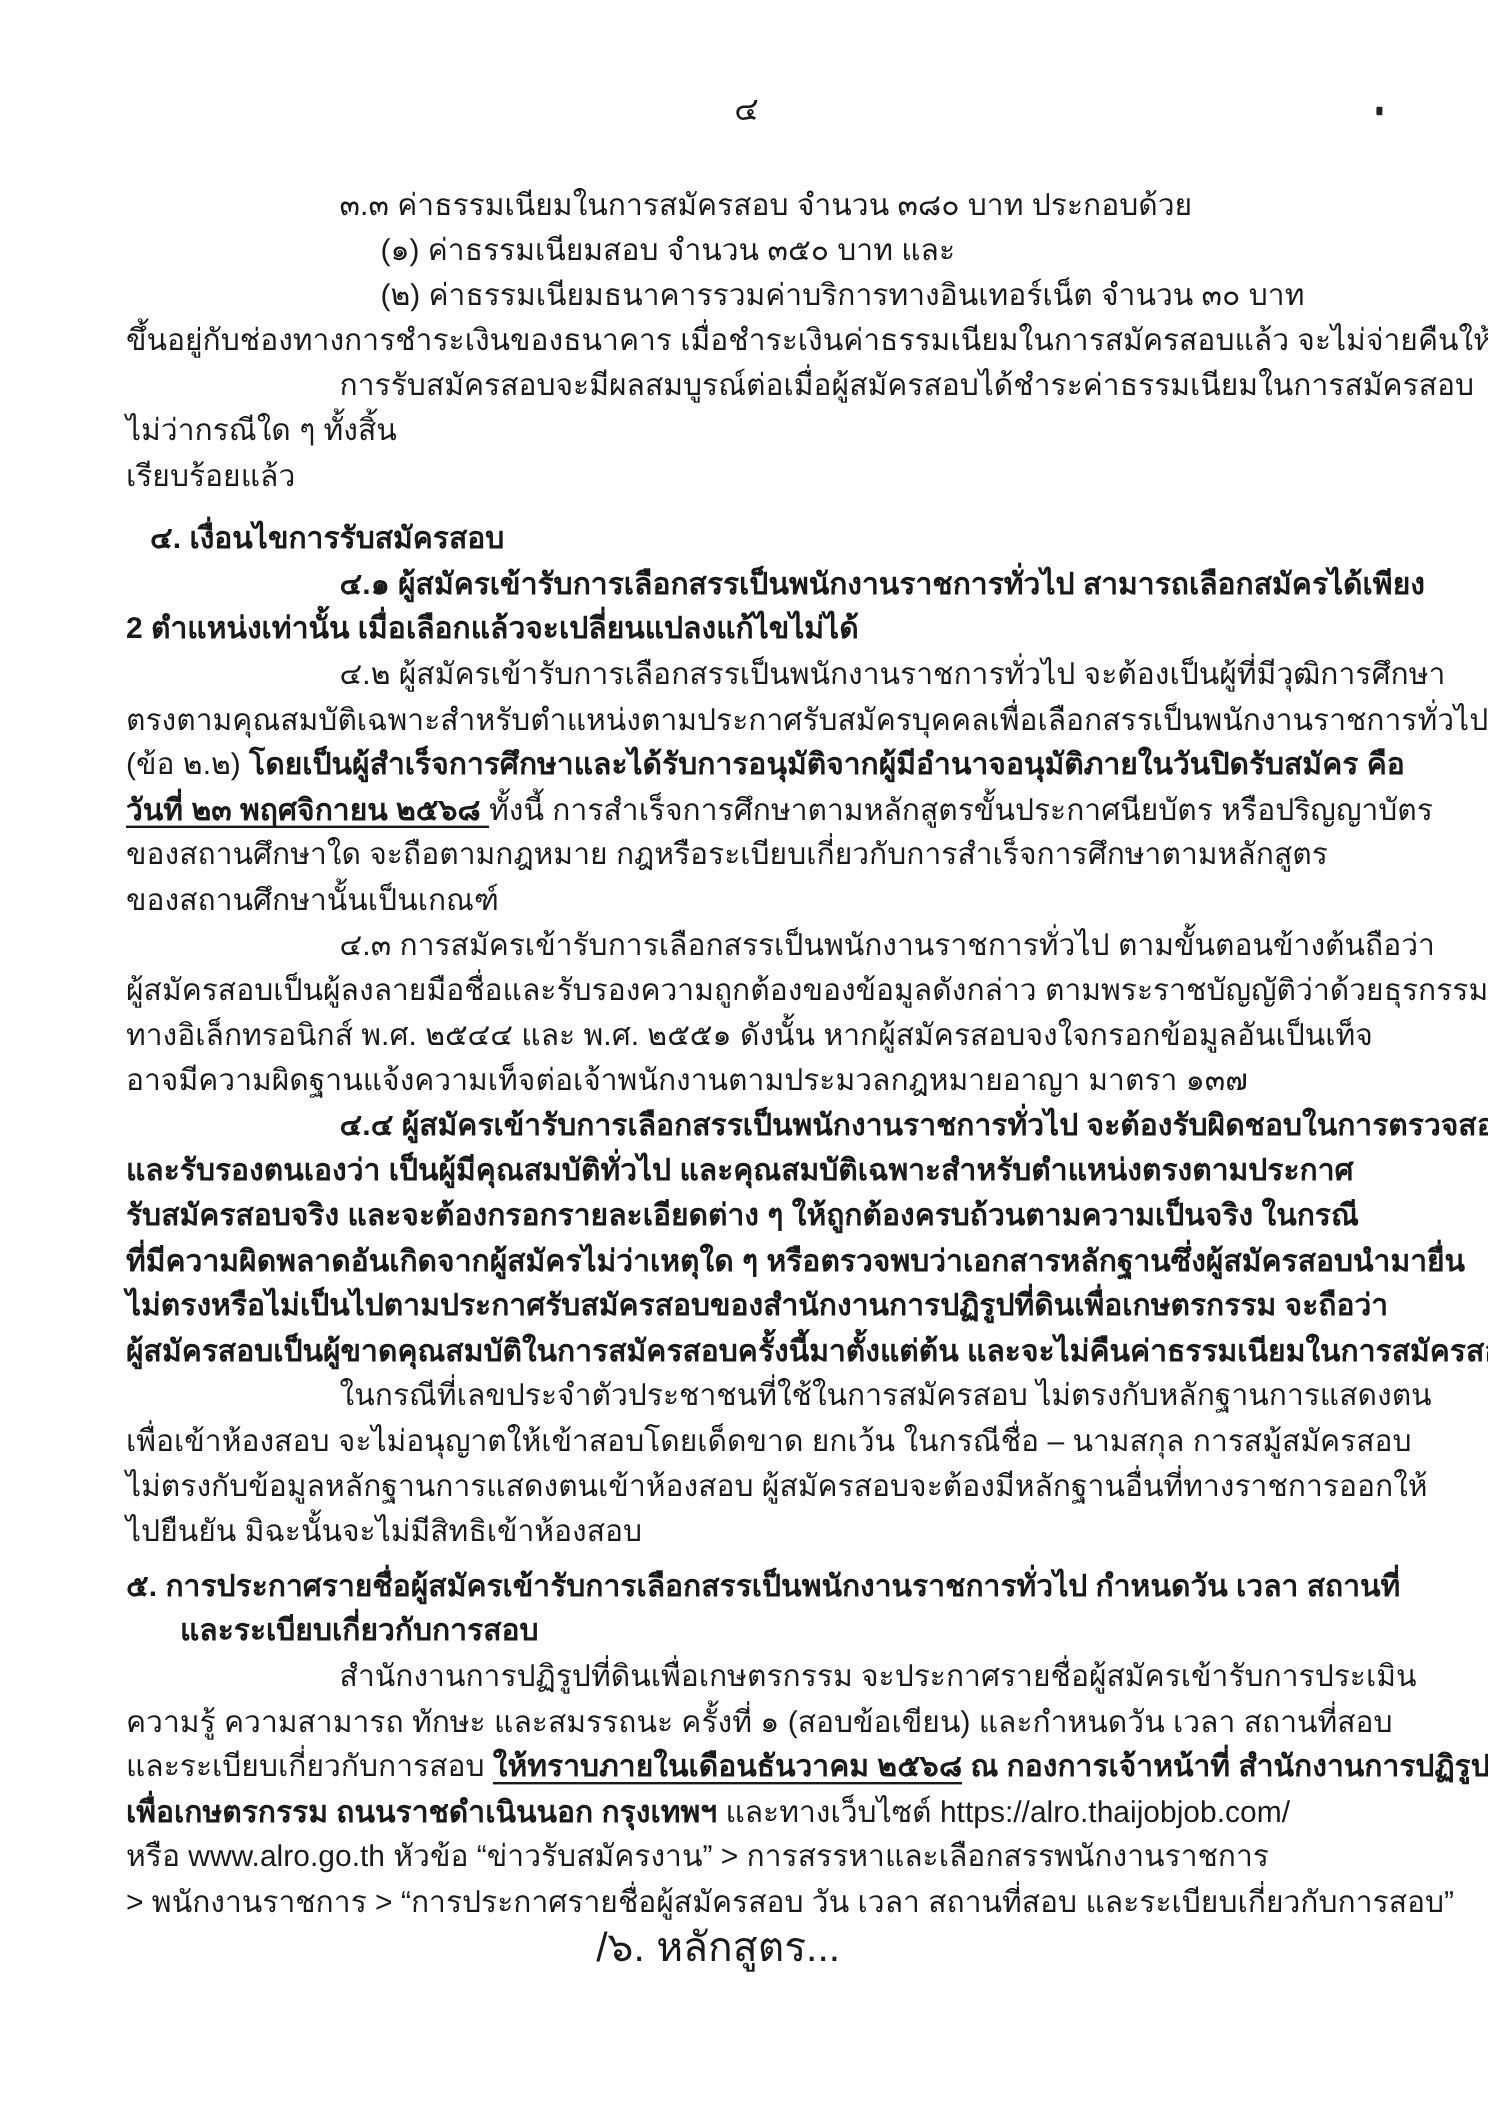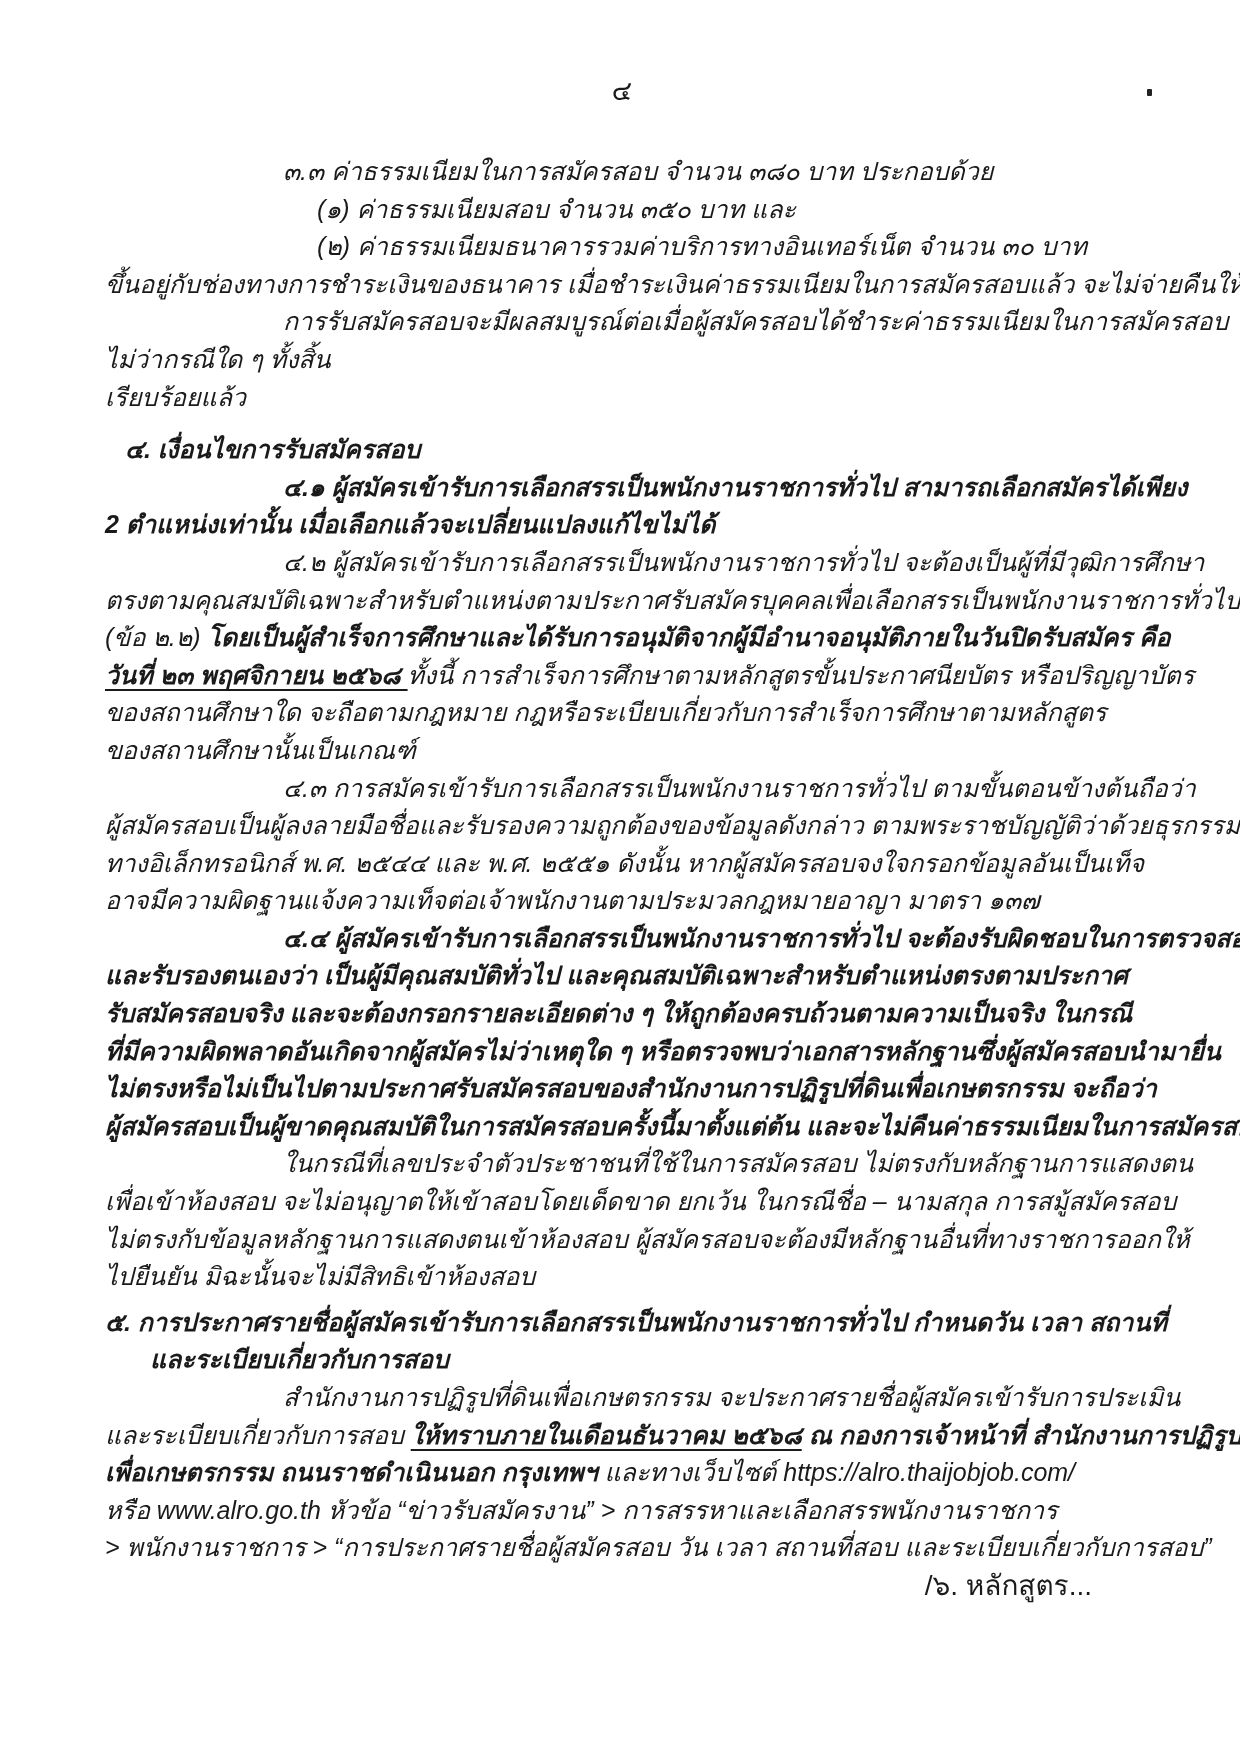--- a/index.html
+++ b/index.html
@@ -29,36 +29,35 @@
     line-height: 1;
     margin-bottom: 48px;
     letter-spacing: 1px;
   }
   .doc-body {
     font-size: 25px;
     line-height: 37.6px;
   }
   .line {
     white-space: nowrap;
-    font-style: italic;
   }
   
   .ind0 { padding-left: 0; }
   .ind1 { padding-left: 178px; }   
   .ind2 { padding-left: 212px; }   
   .indh { padding-left: 45px; }    
   
   .gap-lg { margin-top: 15px; margin-left: 20px; }
   .gap-sm { margin-top: 8px; }
   .b { font-weight: 700; }
   .u { text-decoration: underline; text-underline-offset: 5px; }
   .footer-line {
-    text-align: right;
+    text-align: center;
     padding-right: 48px;
-    font-size: 28px;
+    font-size: 34px;
     line-height: 37.6px;
   }
   .ink-speck {
     position: absolute;
     left: 1147px;
     top: 89px;
     width: 5px;
     height: 7px;
     background: #222;
     border-radius: 1px;
@@ -98,20 +97,21 @@
         <div class="line ind0"><span class="b">ที่มีความผิดพลาดอันเกิดจากผู้สมัครไม่ว่าเหตุใด ๆ หรือตรวจพบว่าเอกสารหลักฐานซึ่งผู้สมัครสอบนำมายื่น</span></div>
         <div class="line ind0"><span class="b">ไม่ตรงหรือไม่เป็นไปตามประกาศรับสมัครสอบของสำนักงานการปฏิรูปที่ดินเพื่อเกษตรกรรม จะถือว่า</span></div>
         <div class="line ind0"><span class="b">ผู้สมัครสอบเป็นผู้ขาดคุณสมบัติในการสมัครสอบครั้งนี้มาตั้งแต่ต้น และจะไม่คืนค่าธรรมเนียมในการสมัครสอบ</span></div>
         <div class="line ind1"><span>ในกรณีที่เลขประจำตัวประชาชนที่ใช้ในการสมัครสอบ ไม่ตรงกับหลักฐานการแสดงตน</span></div>
         <div class="line ind0"><span>เพื่อเข้าห้องสอบ จะไม่อนุญาตให้เข้าสอบโดยเด็ดขาด ยกเว้น ในกรณีชื่อ – นามสกุล การสมู้สมัครสอบ</span></div>
         <div class="line ind0"><span>ไม่ตรงกับข้อมูลหลักฐานการแสดงตนเข้าห้องสอบ ผู้สมัครสอบจะต้องมีหลักฐานอื่นที่ทางราชการออกให้</span></div>
         <div class="line ind0"><span>ไปยืนยัน มิฉะนั้นจะไม่มีสิทธิเข้าห้องสอบ</span></div>
         <div class="line ind0 gap-sm"><span class="b">๕. การประกาศรายชื่อผู้สมัครเข้ารับการเลือกสรรเป็นพนักงานราชการทั่วไป กำหนดวัน เวลา สถานที่</span></div>
         <div class="line indh"><span class="b">และระเบียบเกี่ยวกับการสอบ</span></div>
         <div class="line ind1"><span>สำนักงานการปฏิรูปที่ดินเพื่อเกษตรกรรม จะประกาศรายชื่อผู้สมัครเข้ารับการประเมิน</span></div>
+        <div class="line ind0"><span>ความรู้ ความสามารถ ทักษะ และสมรรถนะ ครั้งที่ ๑ (สอบข้อเขียน) และกำหนดวัน เวลา สถานที่สอบ</span></div>
         <div class="line ind0"><span>และระเบียบเกี่ยวกับการสอบ </span><span class="b u">ให้ทราบภายในเดือนธันวาคม ๒๕๖๘</span><span class="b"> ณ กองการเจ้าหน้าที่ สำนักงานการปฏิรูปที่ดิน</span></div>
         <div class="line ind0"><span class="b">เพื่อเกษตรกรรม ถนนราชดำเนินนอก กรุงเทพฯ </span><span>และทางเว็บไซต์ https://alro.thaijobjob.com/</span></div>
         <div class="line ind0"><span>หรือ www.alro.go.th  หัวข้อ “ข่าวรับสมัครงาน” &gt; การสรรหาและเลือกสรรพนักงานราชการ</span></div>
         <div class="line ind0"><span>&gt; พนักงานราชการ &gt; “การประกาศรายชื่อผู้สมัครสอบ วัน เวลา สถานที่สอบ และระเบียบเกี่ยวกับการสอบ”</span></div>
       </div>
     <div class="footer-line">/๖. หลักสูตร...</div>
   </div>
 </div>
 
 </body></html>

